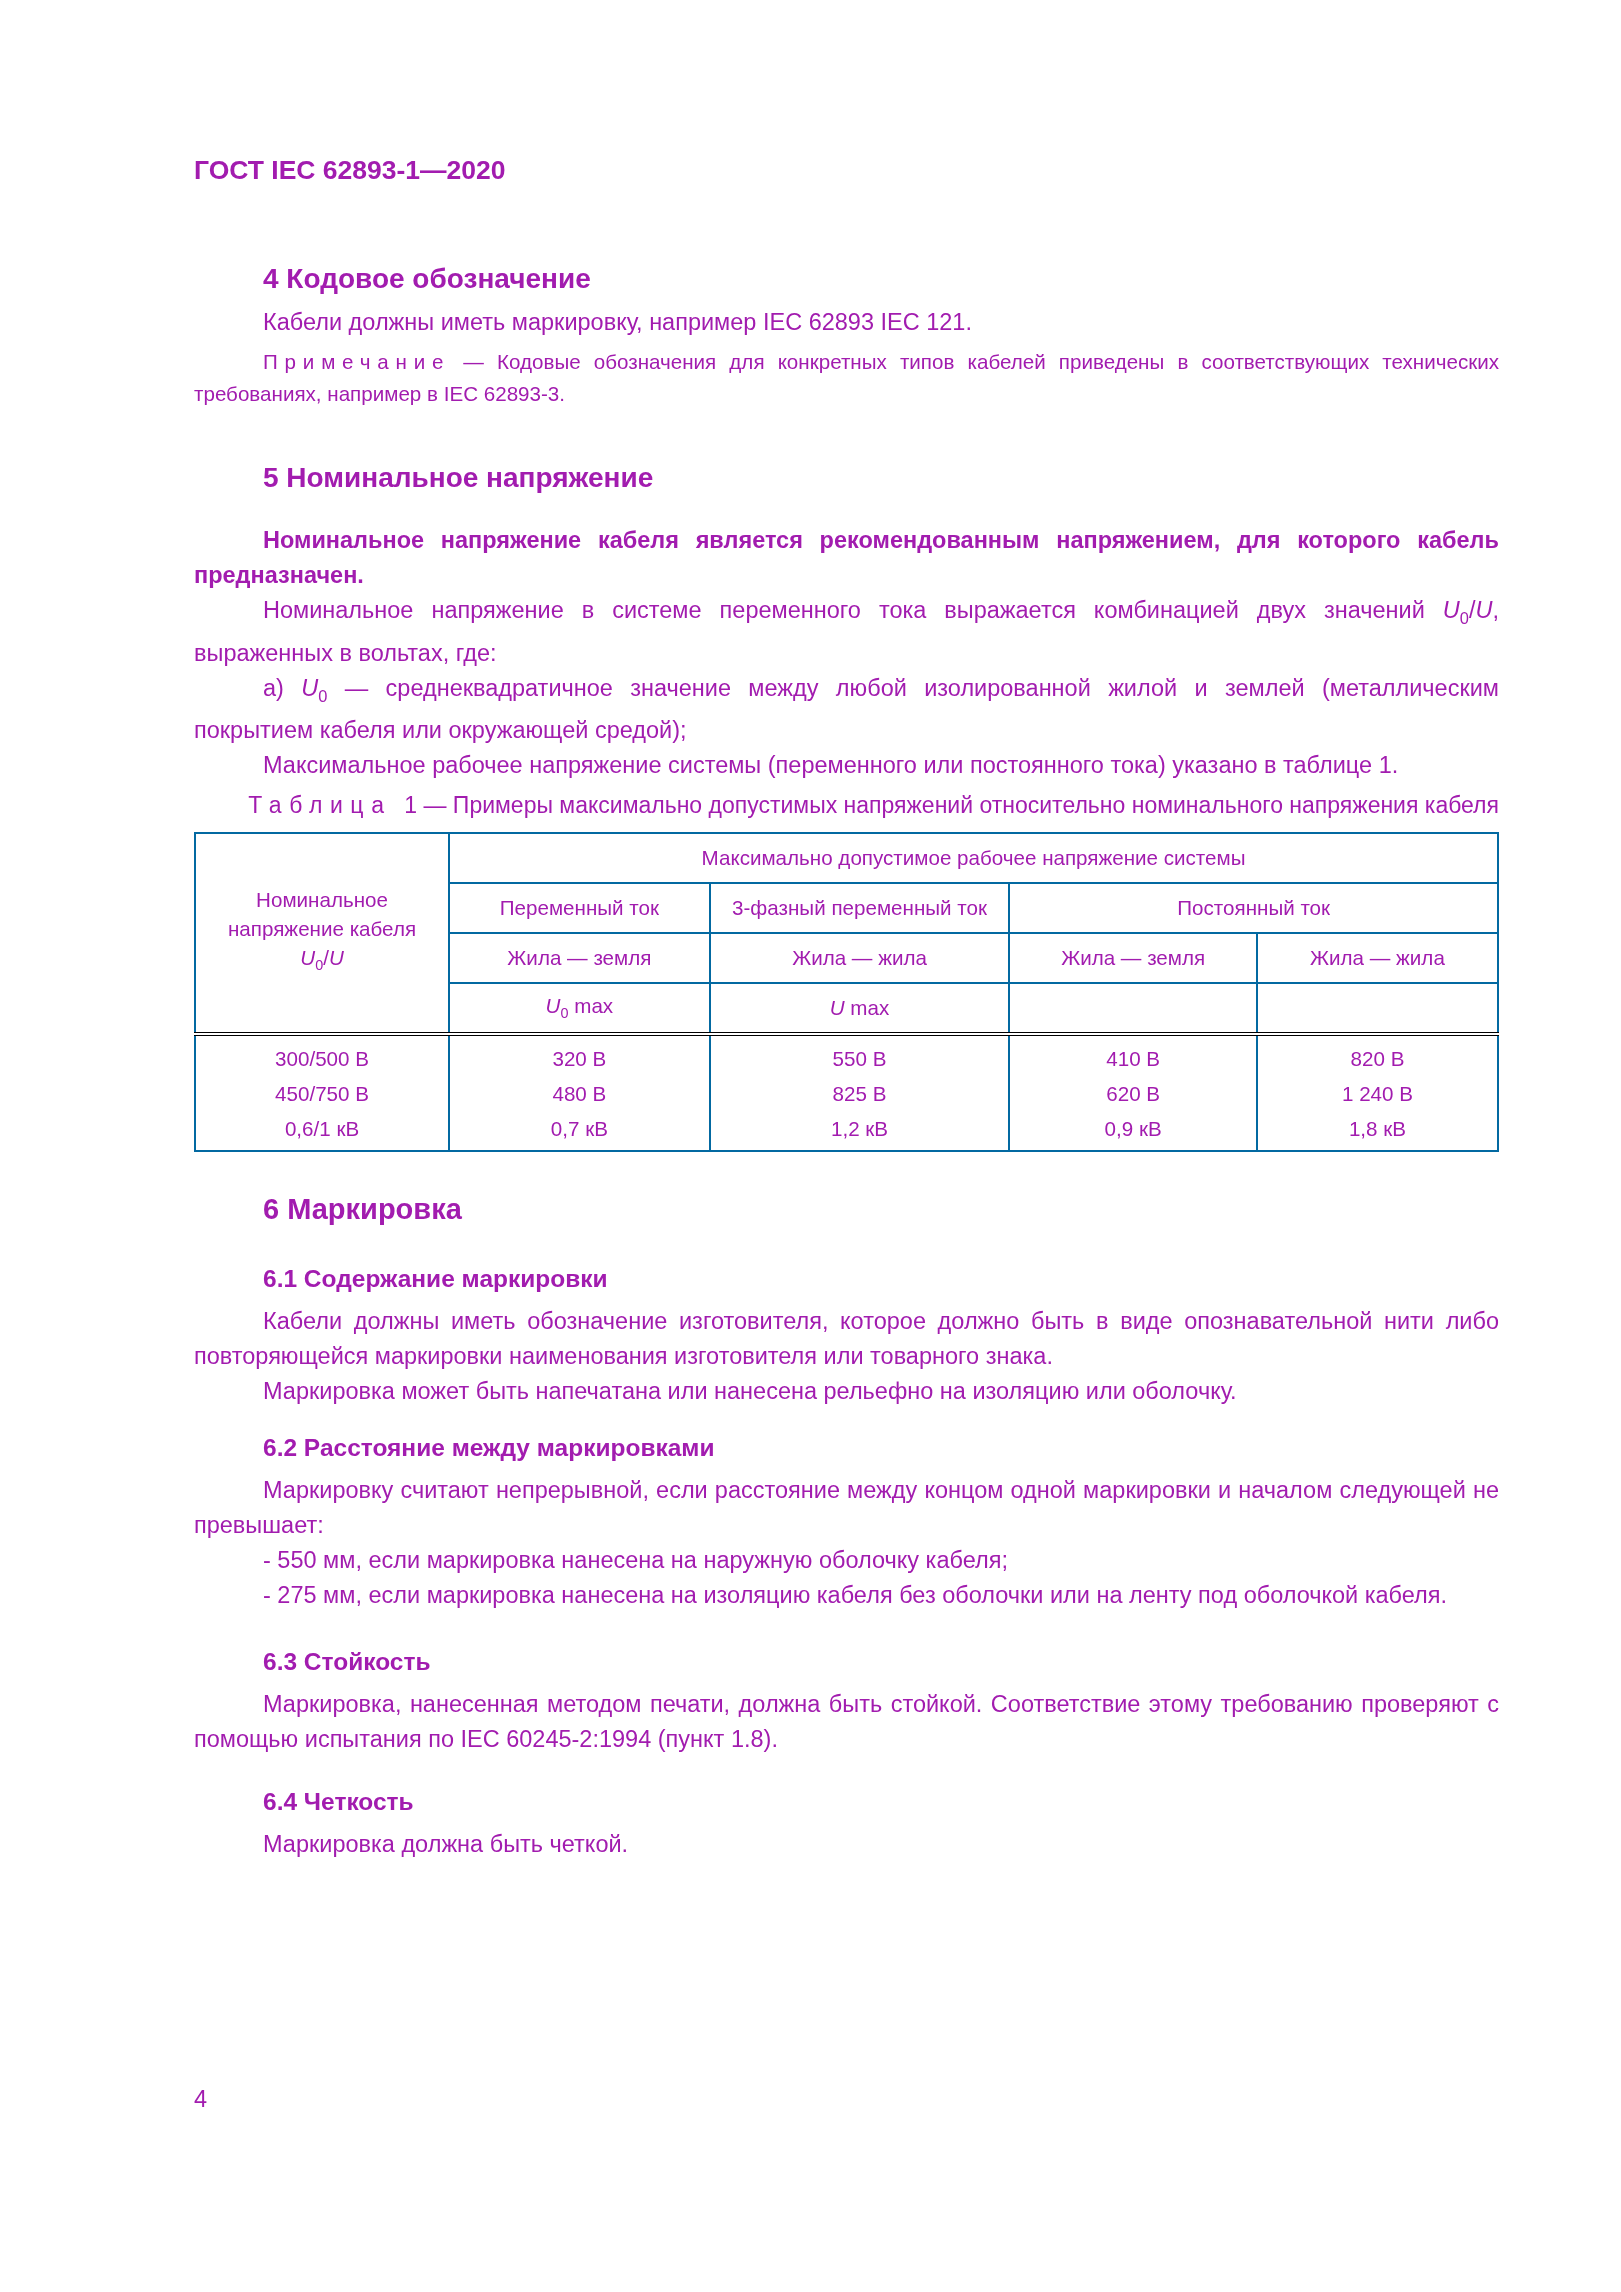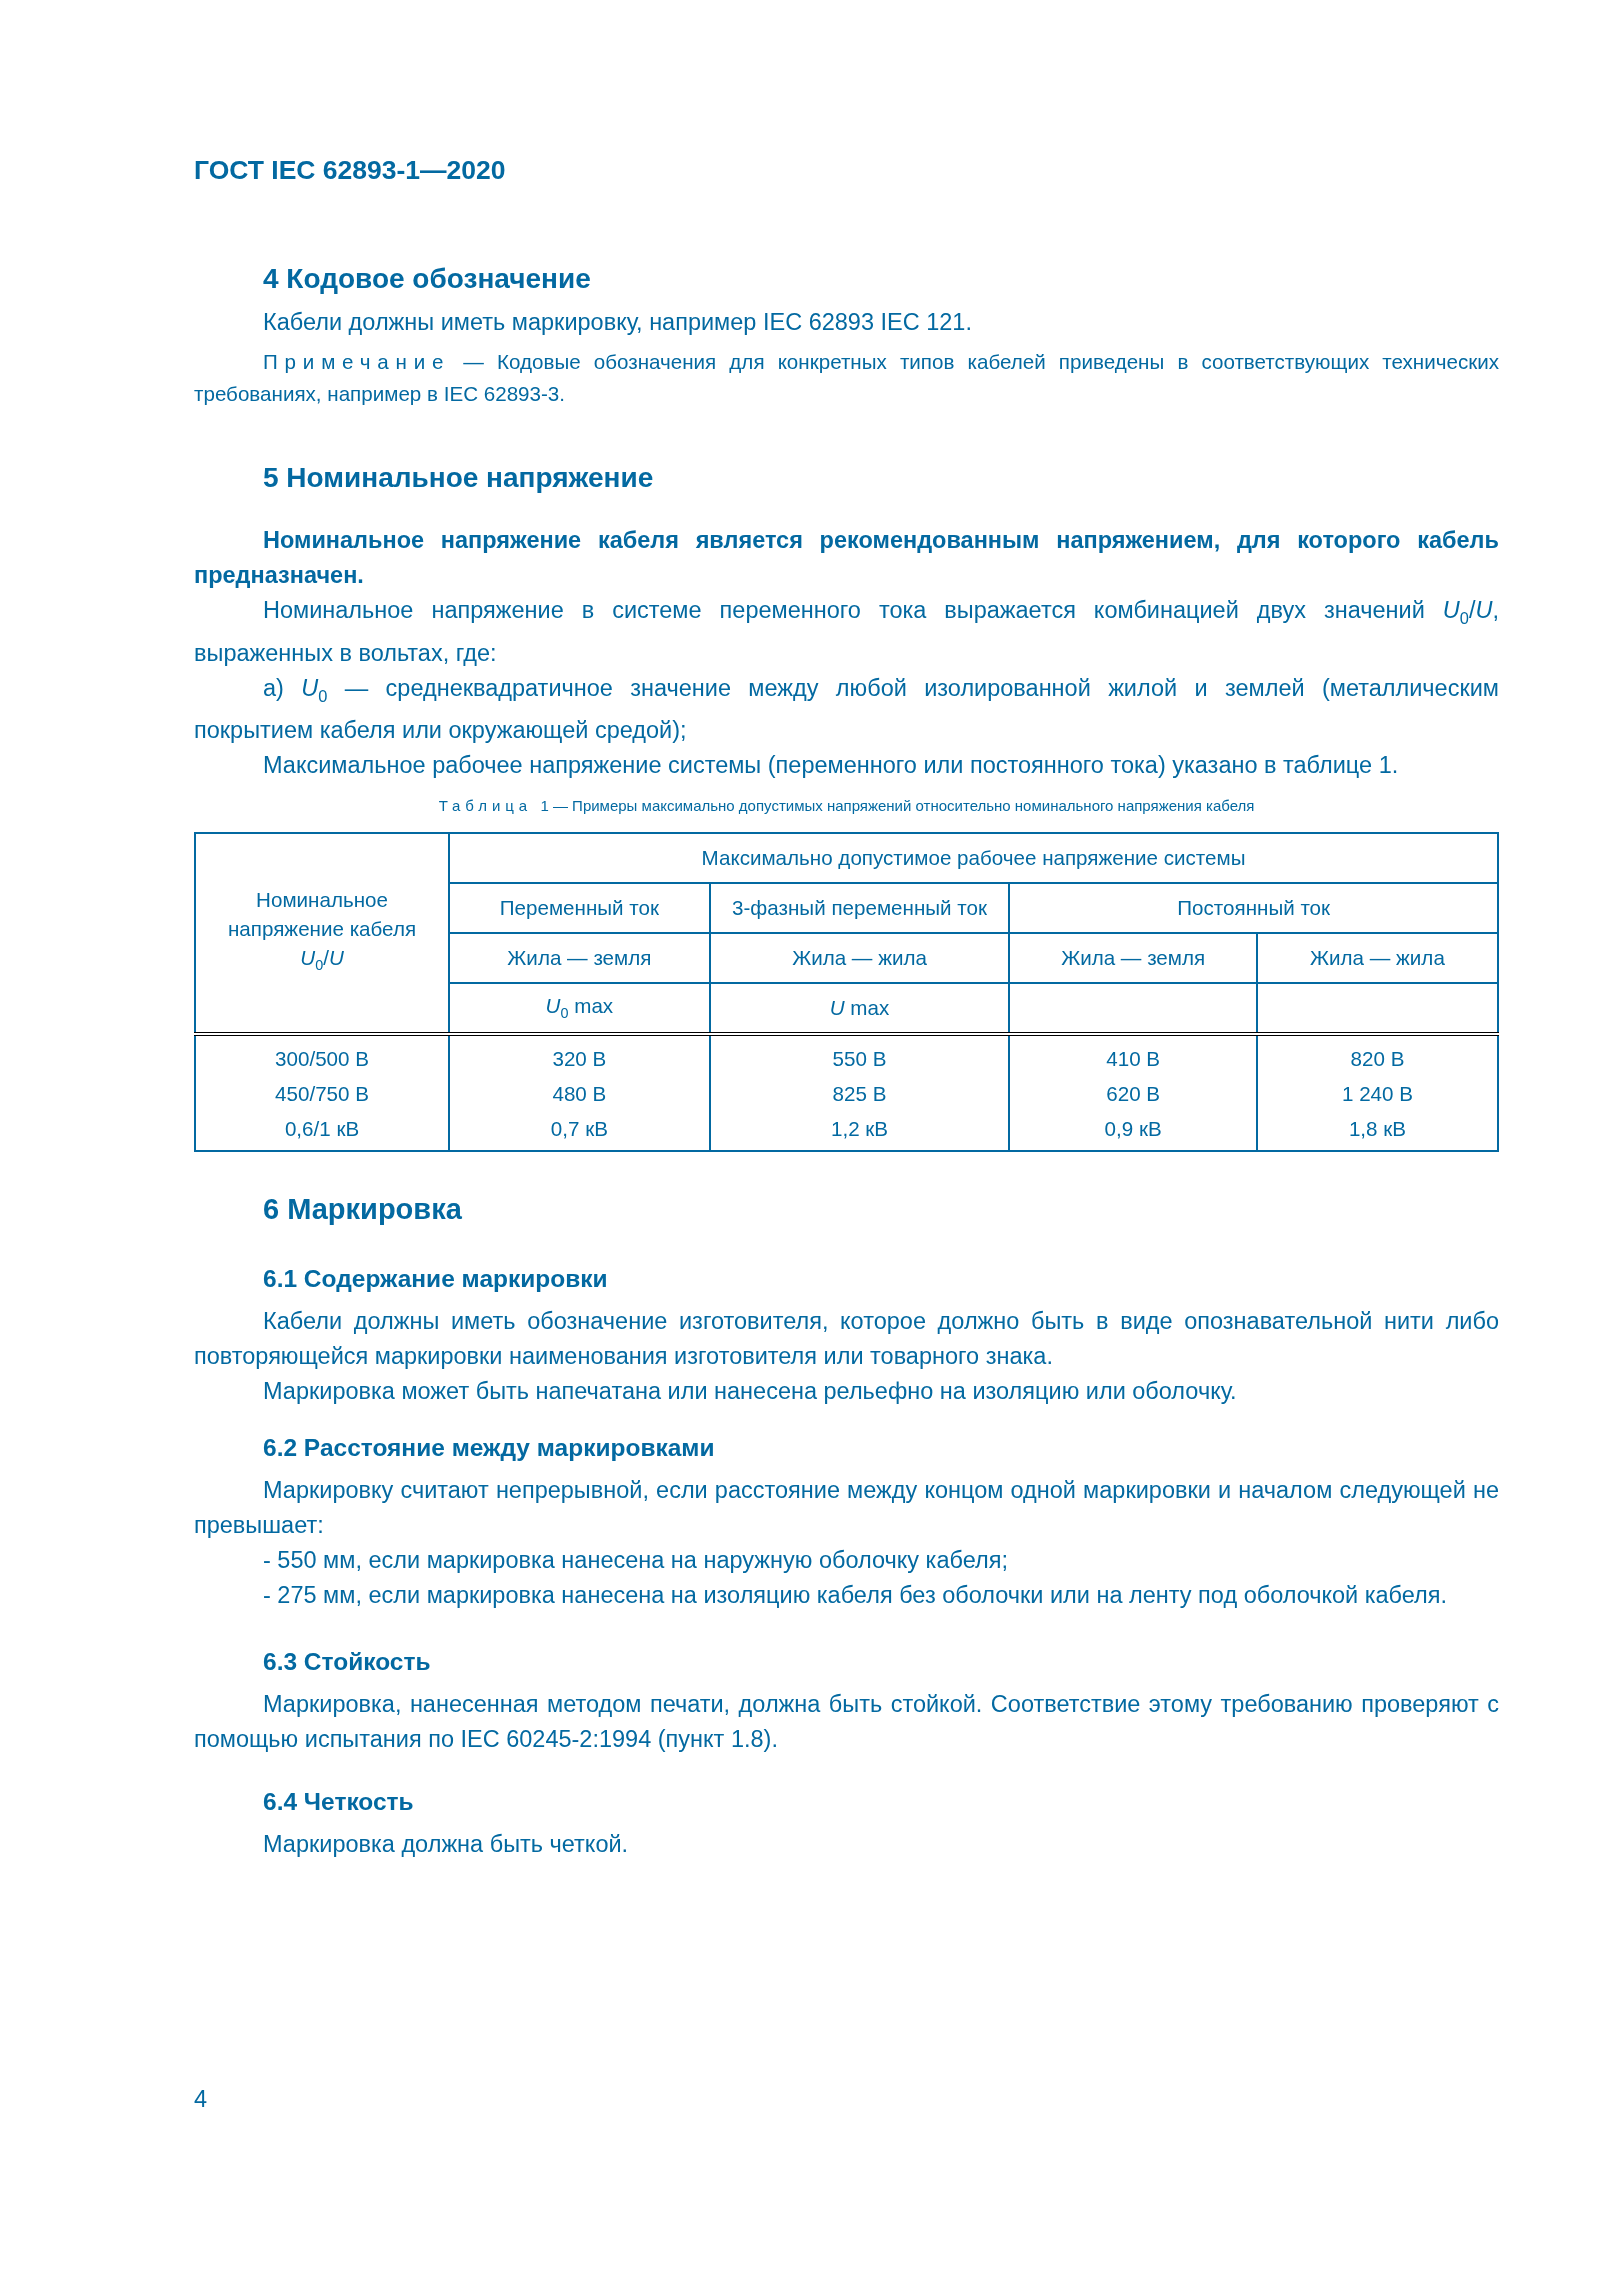--- a/index.html
+++ b/index.html
@@ -3,30 +3,30 @@
 <meta charset="utf-8">
 <style>
   html,body{margin:0;padding:0;background:#ffffff;}
   .page{
     position:relative;
     width:1621px;height:2293px;
     background:#ffffff;
     box-sizing:border-box;
     padding:155px 122px 0 194px;
     font-family:"Liberation Sans", sans-serif;
-    color:#0369a1;
+    color:#a21caf;
     overflow:hidden;
   }
   .running-header{font-size:26.5px;font-weight:bold;line-height:31px;}
   .h1{font-size:28px;font-weight:bold;line-height:37px;margin:0 0 0 69px;}
   .h2{font-size:24.5px;font-weight:bold;line-height:31px;margin:0 0 0 69px;}
   .p{font-size:23.5px;line-height:35px;text-indent:69px;text-align:justify;margin:0;}
   .note{font-size:20.6px;line-height:32px;text-indent:69px;text-align:justify;margin:5.9px 0 0 0;}
   .sp{letter-spacing:0.33em;}
-  .tbl-caption{font-size:15px;line-height:29px;margin:7.8px 0 0 0;text-align:center;}
+  .tbl-caption{font-size:23px;line-height:29px;margin:7.8px 0 0 0;text-align:right;}
   table.t1{width:100%;border-collapse:collapse;border:2.9px solid #000;margin-top:11.8px;
            font-size:20.6px;table-layout:fixed;}
   table.t1 td{border:2px solid #0369a1;text-align:center;vertical-align:middle;padding:2px 5.9px;}
   table.t1 tr.hdr td{height:44px;}
   table.t1 td.c1head{line-height:29px;}
   table.t1 tr.databody td{border-top:4.9px double #000;height:110px;border-radius:7px;}
   table.t1 tr.databody td div{line-height:35px;}
   .mt-h4{margin-top:74px;}
   .mt-p1{margin-top:7.8px;}
   .mt-h5{margin-top:49px;}

